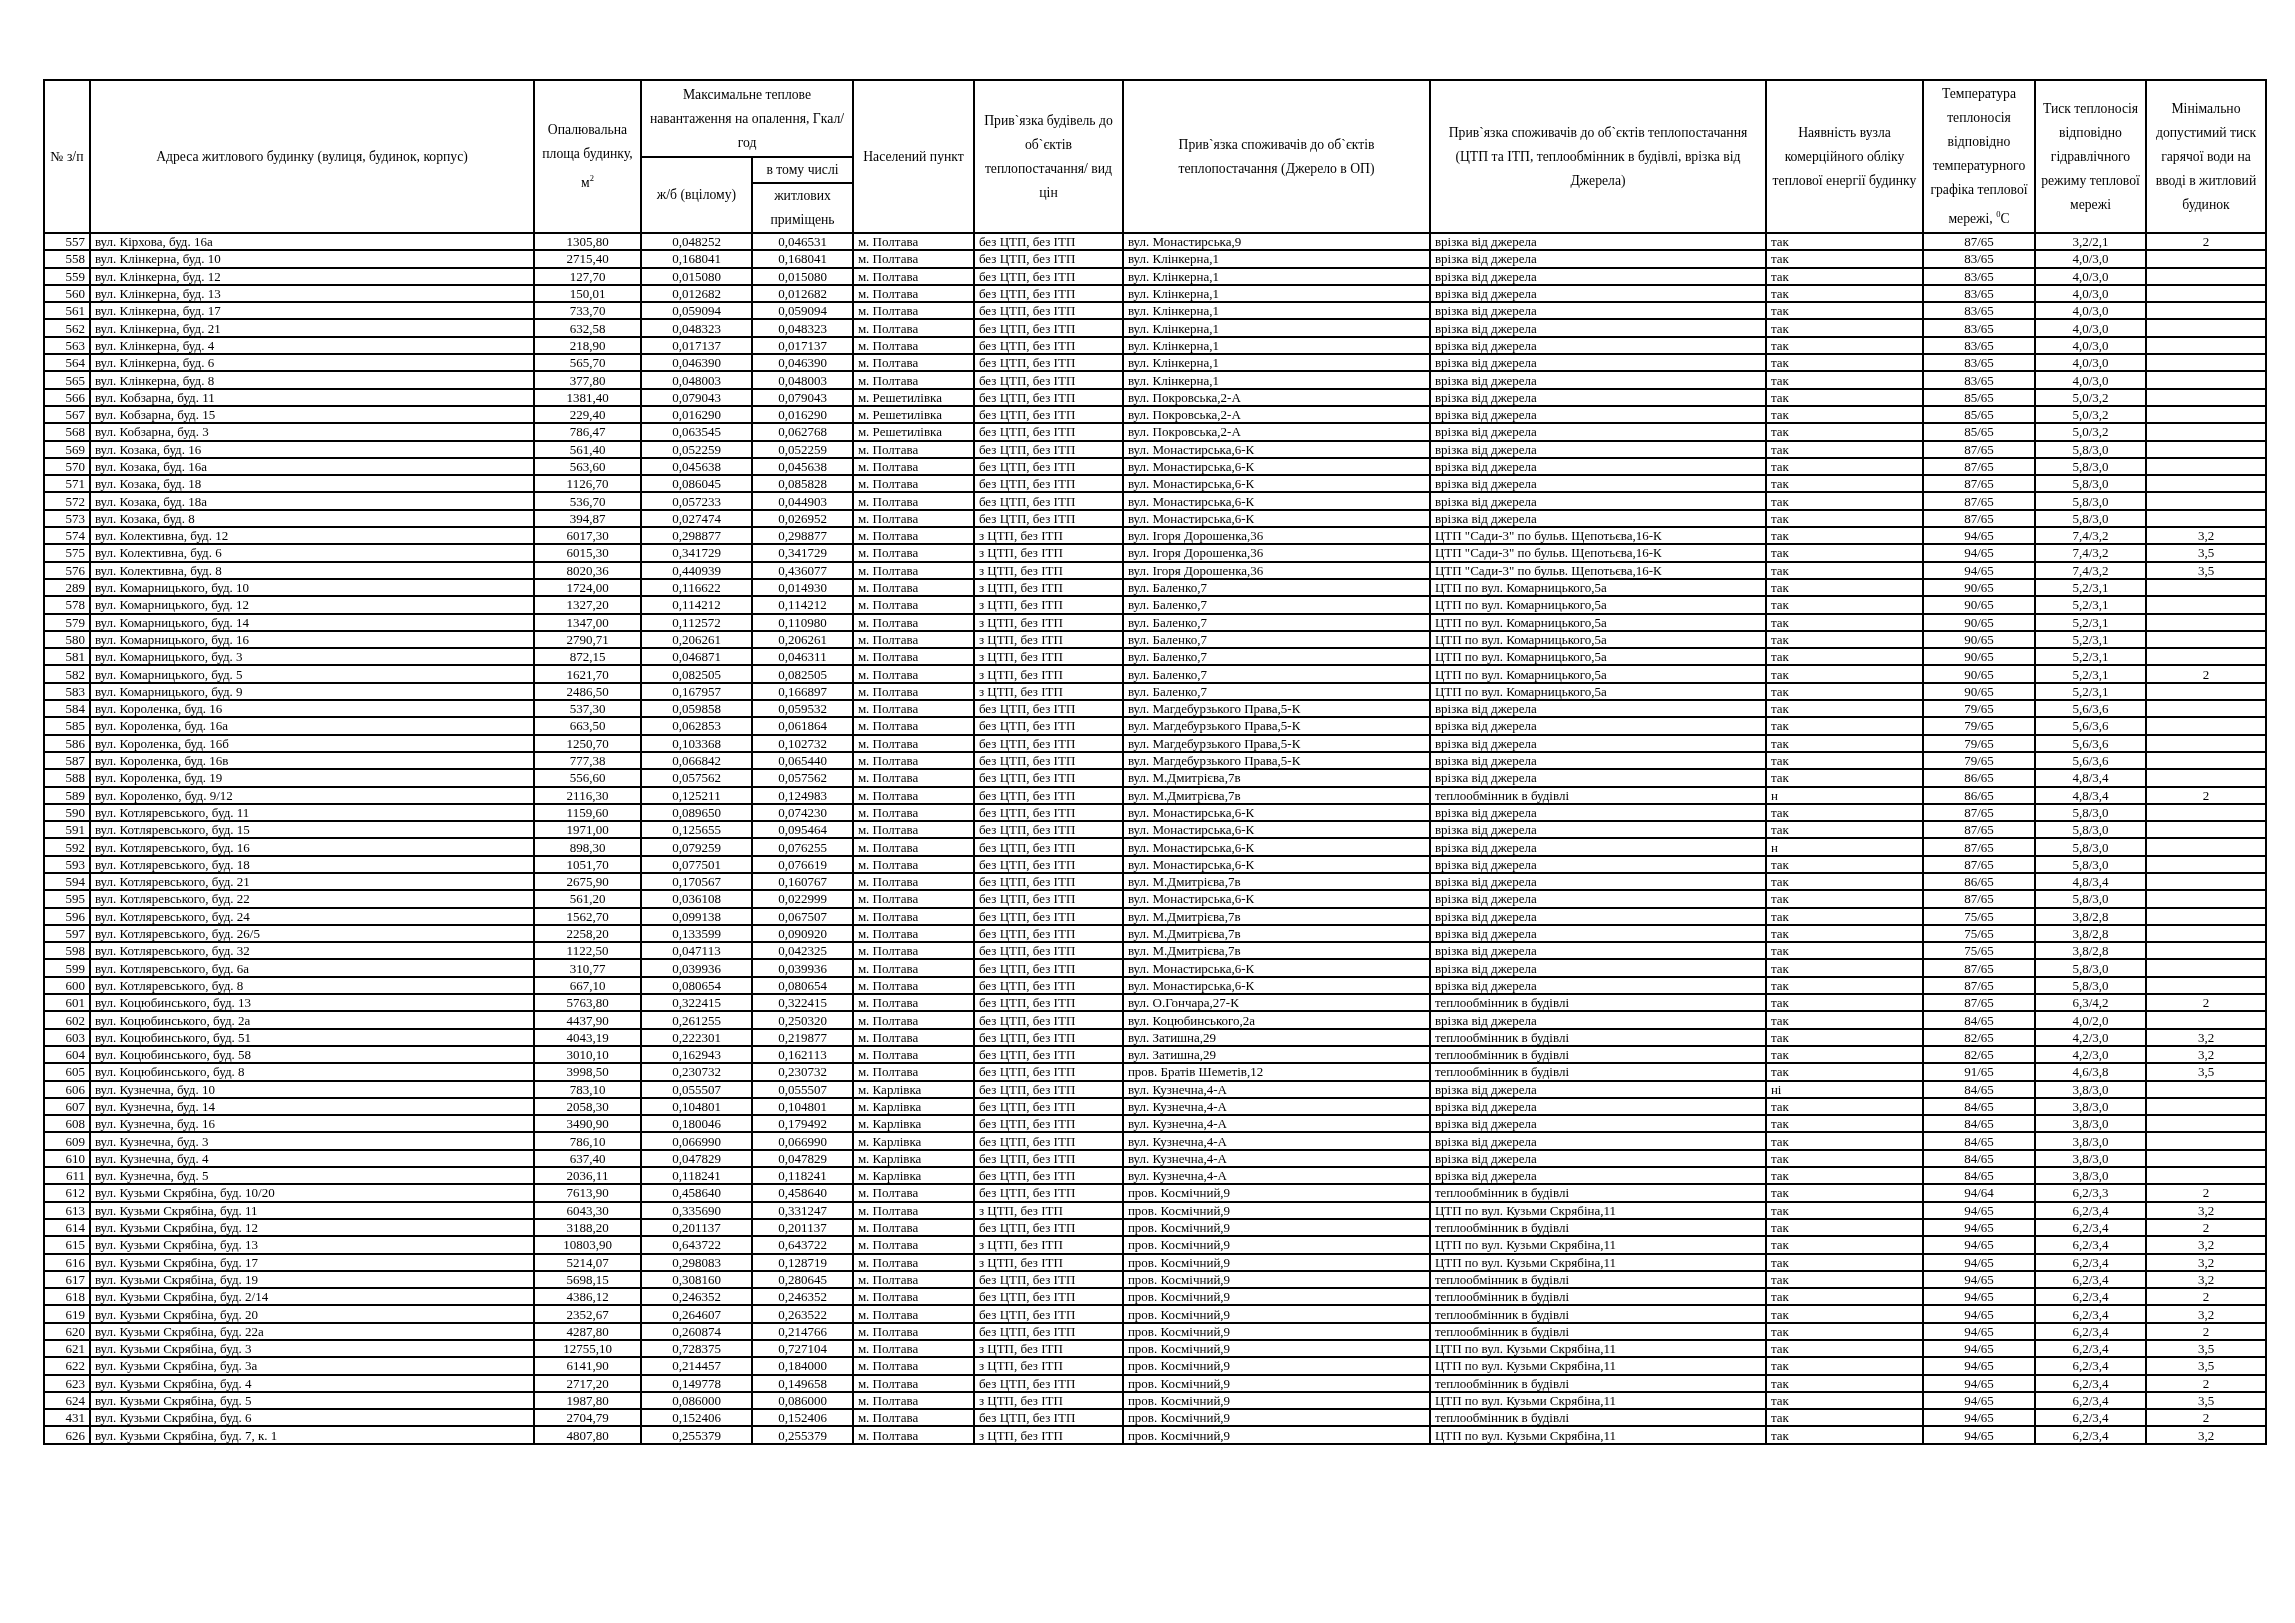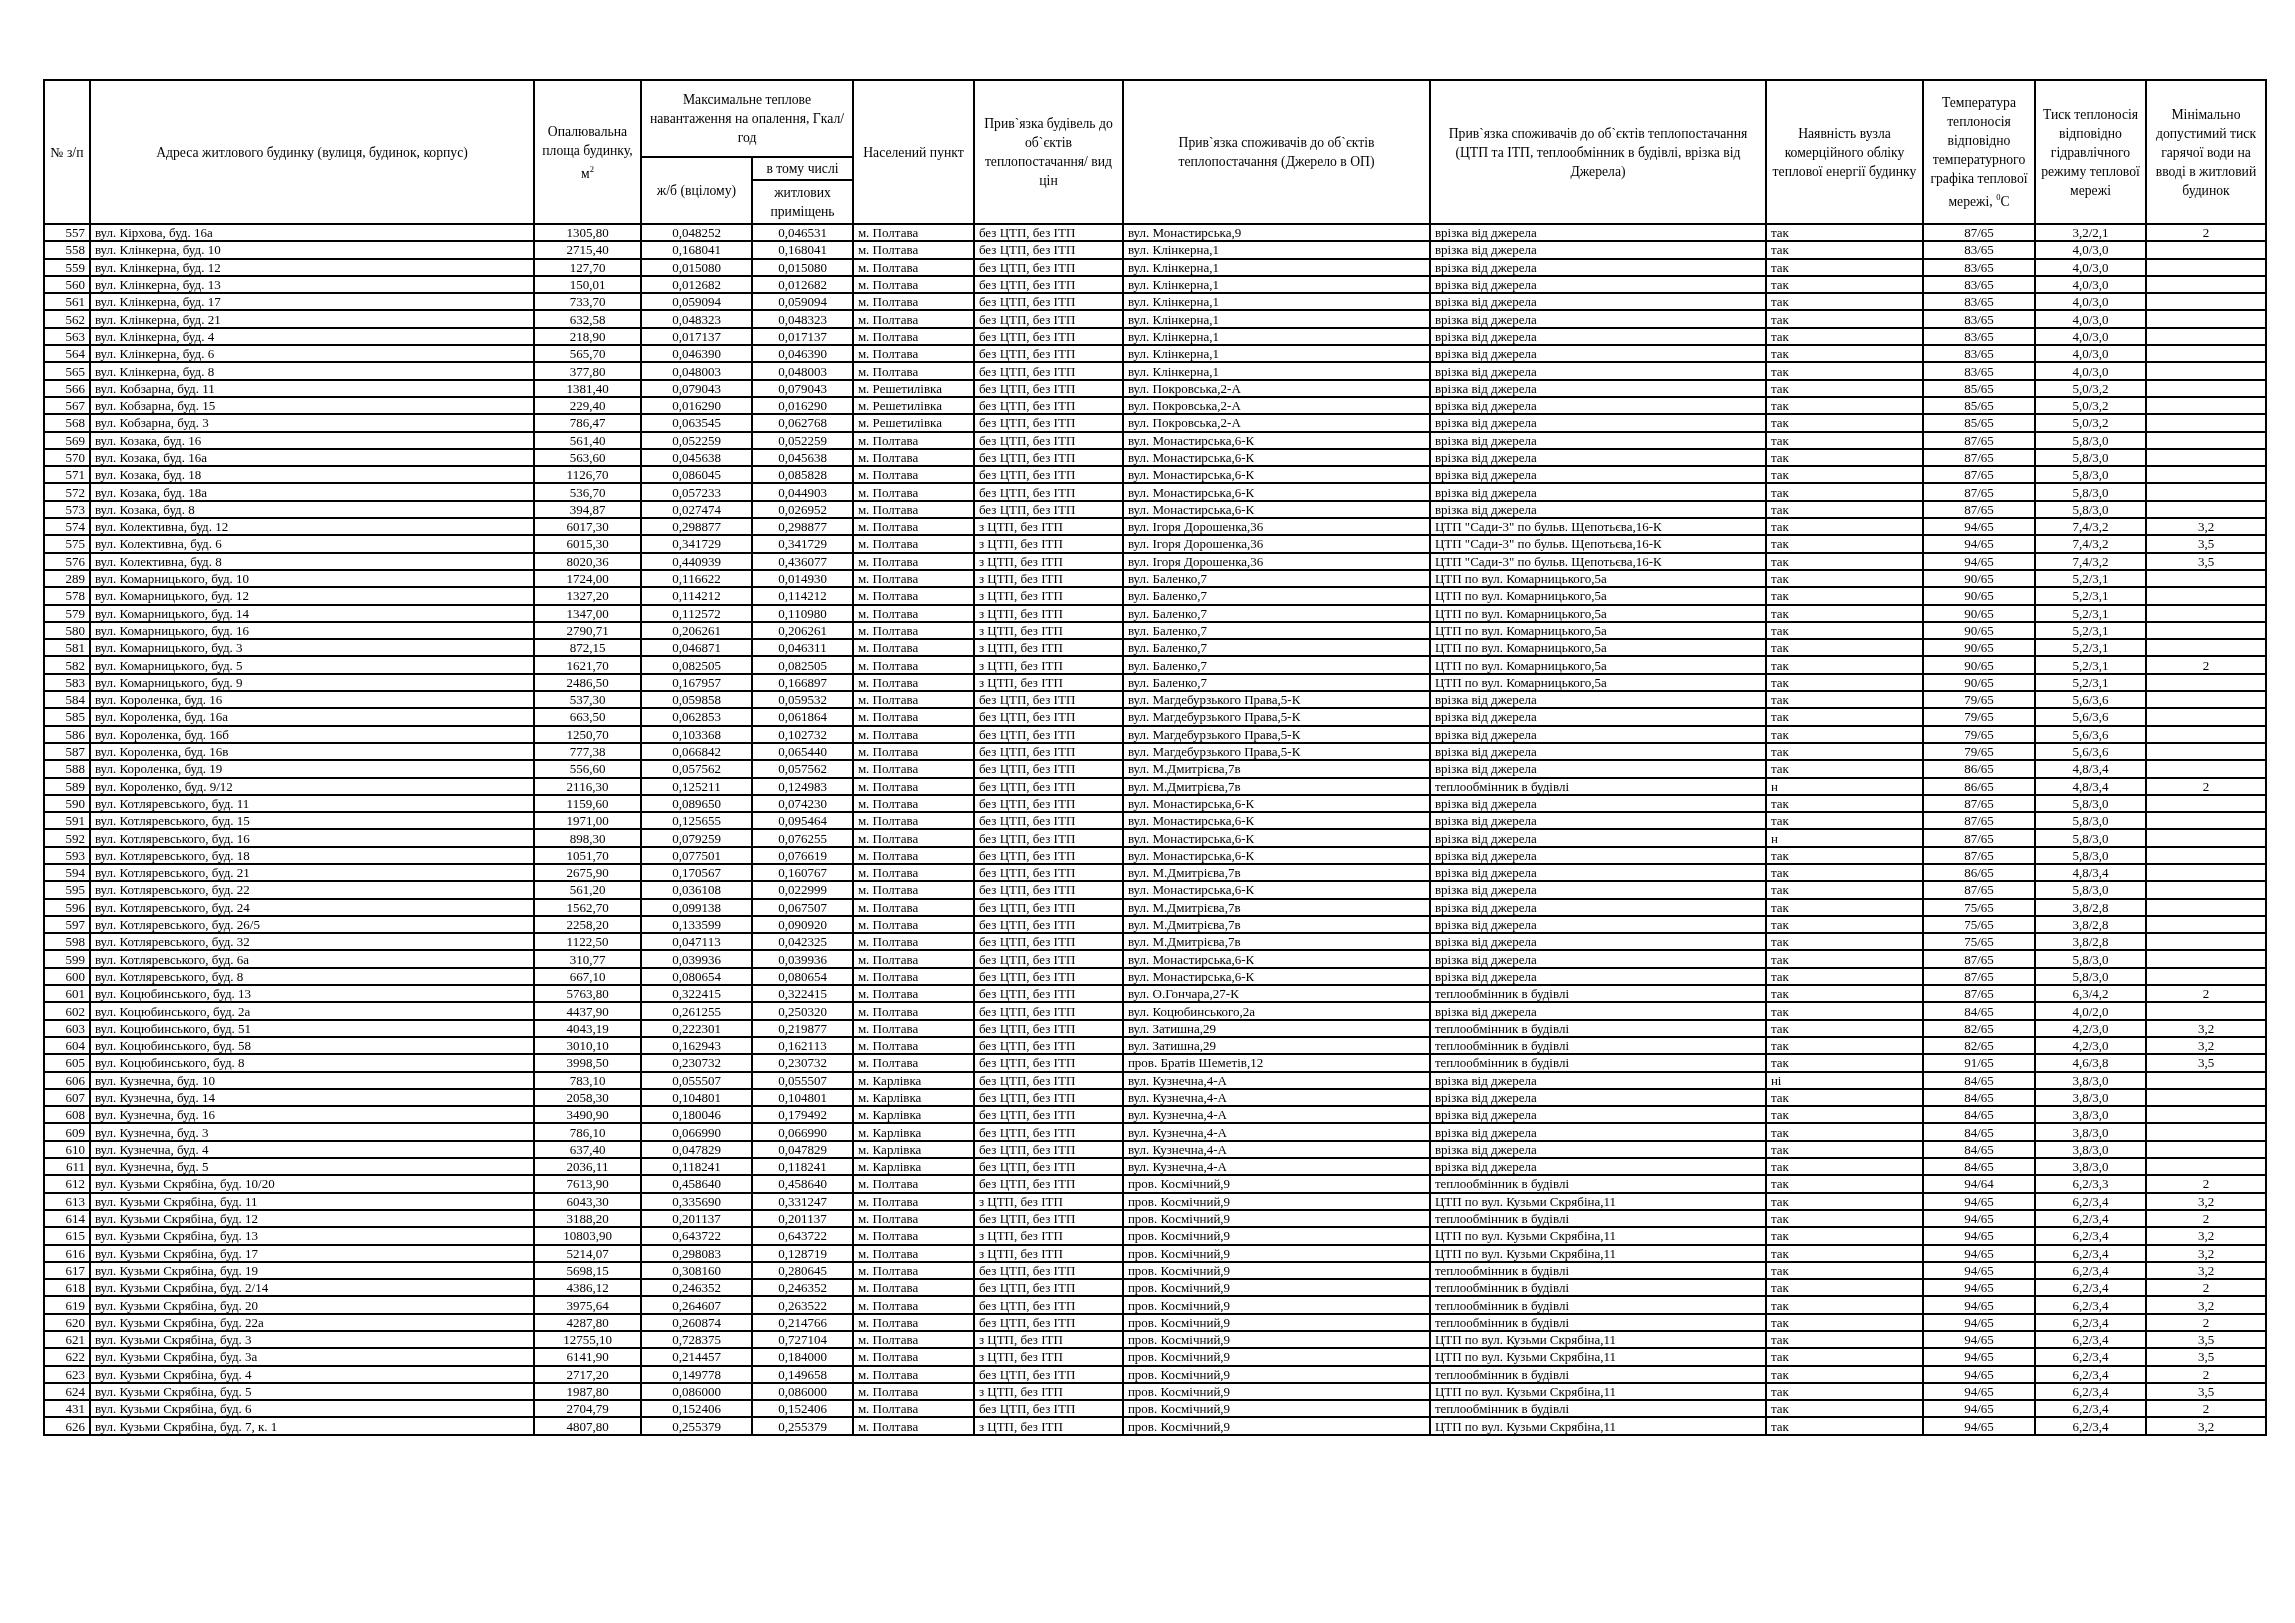--- a/index.html
+++ b/index.html
@@ -1,20 +1,20 @@
 <!DOCTYPE html>
 <html style="font-size:10.5px"><head>
 <meta charset="utf-8">
 <style>
   html, body { margin: 0; padding: 0; background: #ffffff; }
   body { width: 2295px; height: 1623px; position: relative; overflow: hidden;
          font-family: "Liberation Serif", "DejaVu Serif", serif; color: #000; }
   #sheet { position: absolute; left: 43px; top: 79px; border-collapse: collapse; table-layout: fixed; }
   #sheet th, #sheet td { border: 2px solid #000; padding: 0 3.9px; }
-  #sheet th { font-weight: normal; font-size: 13.7px; line-height: 19px; vertical-align: middle; }
+  #sheet th { font-weight: normal; font-size: 13.7px; line-height: 24px; vertical-align: middle; }
   #sheet td { font-size: 13px; height: 15.3px; line-height: 13px; white-space: nowrap; overflow: hidden; }
   .c { text-align: center; }
   .r { text-align: right; }
   .l { text-align: left; }
   sup { font-size: 8.5px; }
 </style>
 </head>
 <body>
 
 <table id="sheet">
@@ -983,21 +983,21 @@
         <td class="l">пров. Космічний,9</td>
         <td class="l">теплообмінник в будівлі</td>
         <td class="l">так</td>
         <td class="c">94/65</td>
         <td class="c">6,2/3,4</td>
         <td class="c">2</td>
       </tr>
       <tr>
         <td class="r">619</td>
         <td class="l">вул. Кузьми Скрябіна, буд. 20</td>
-        <td class="c">3975,64</td>
+        <td class="c">2352,67</td>
         <td class="c">0,264607</td>
         <td class="c">0,263522</td>
         <td class="l">м. Полтава</td>
         <td class="l">без ЦТП, без ІТП</td>
         <td class="l">пров. Космічний,9</td>
         <td class="l">теплообмінник в будівлі</td>
         <td class="l">так</td>
         <td class="c">94/65</td>
         <td class="c">6,2/3,4</td>
         <td class="c">3,2</td>

